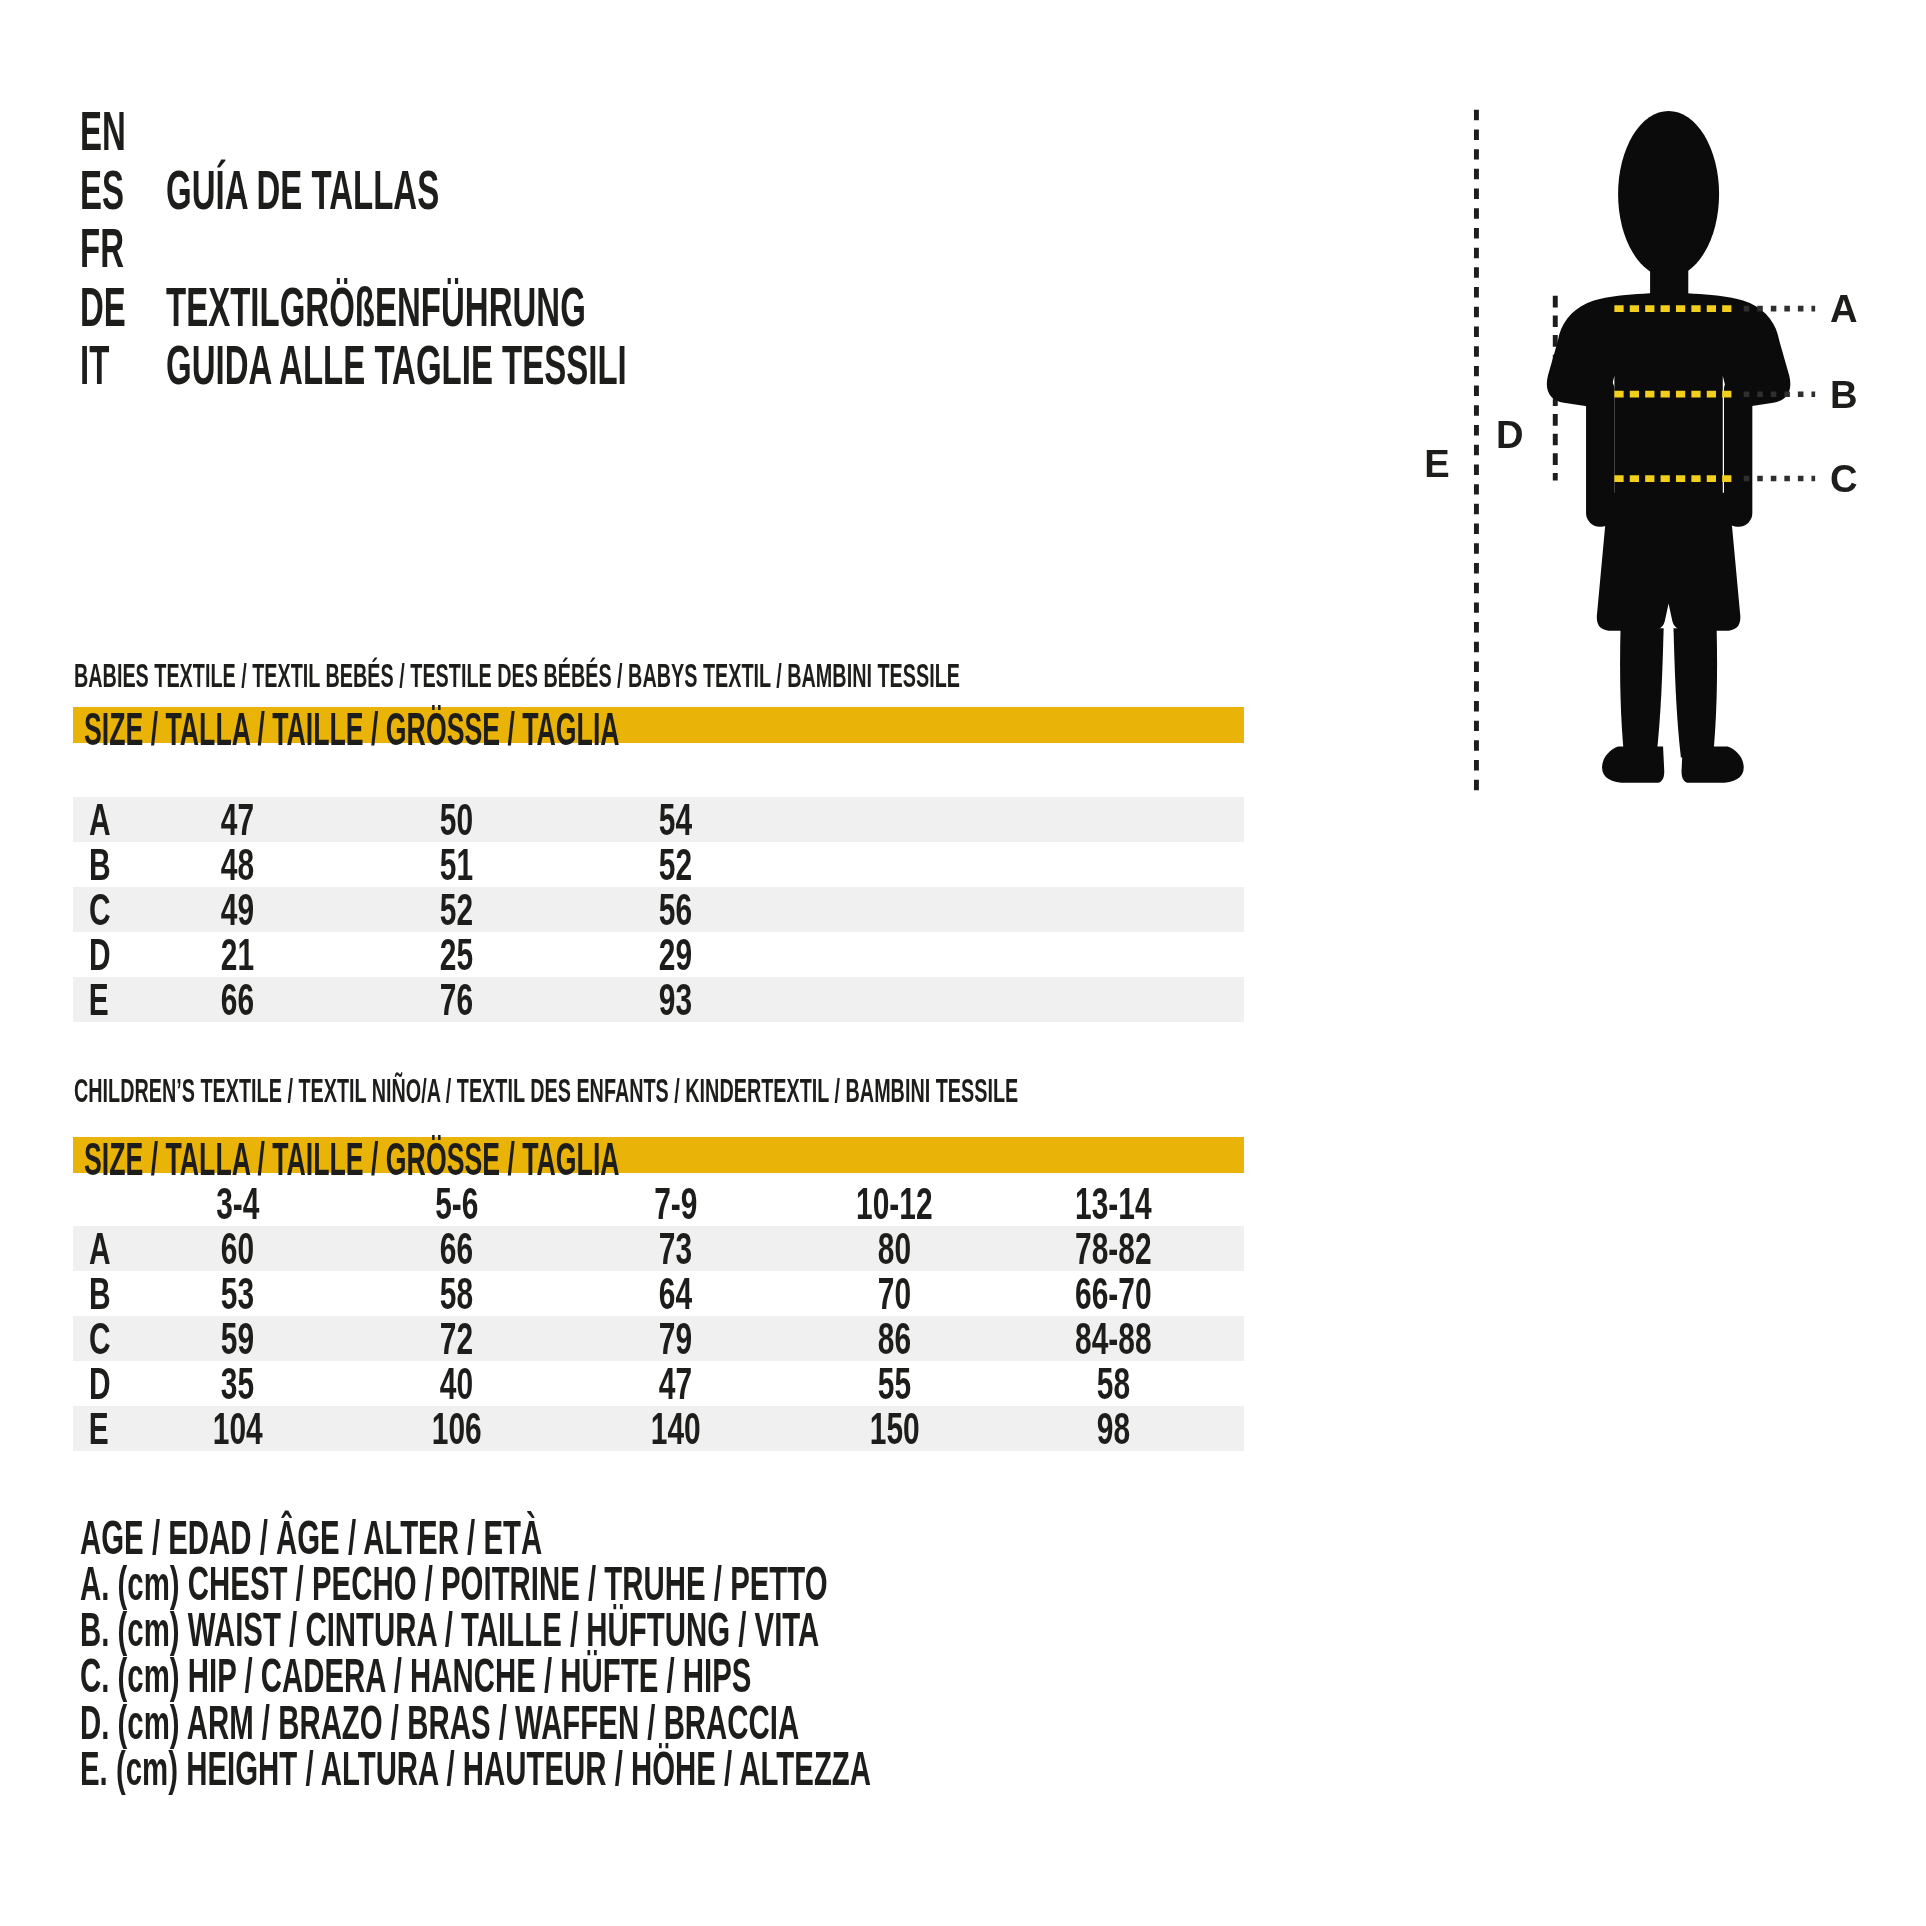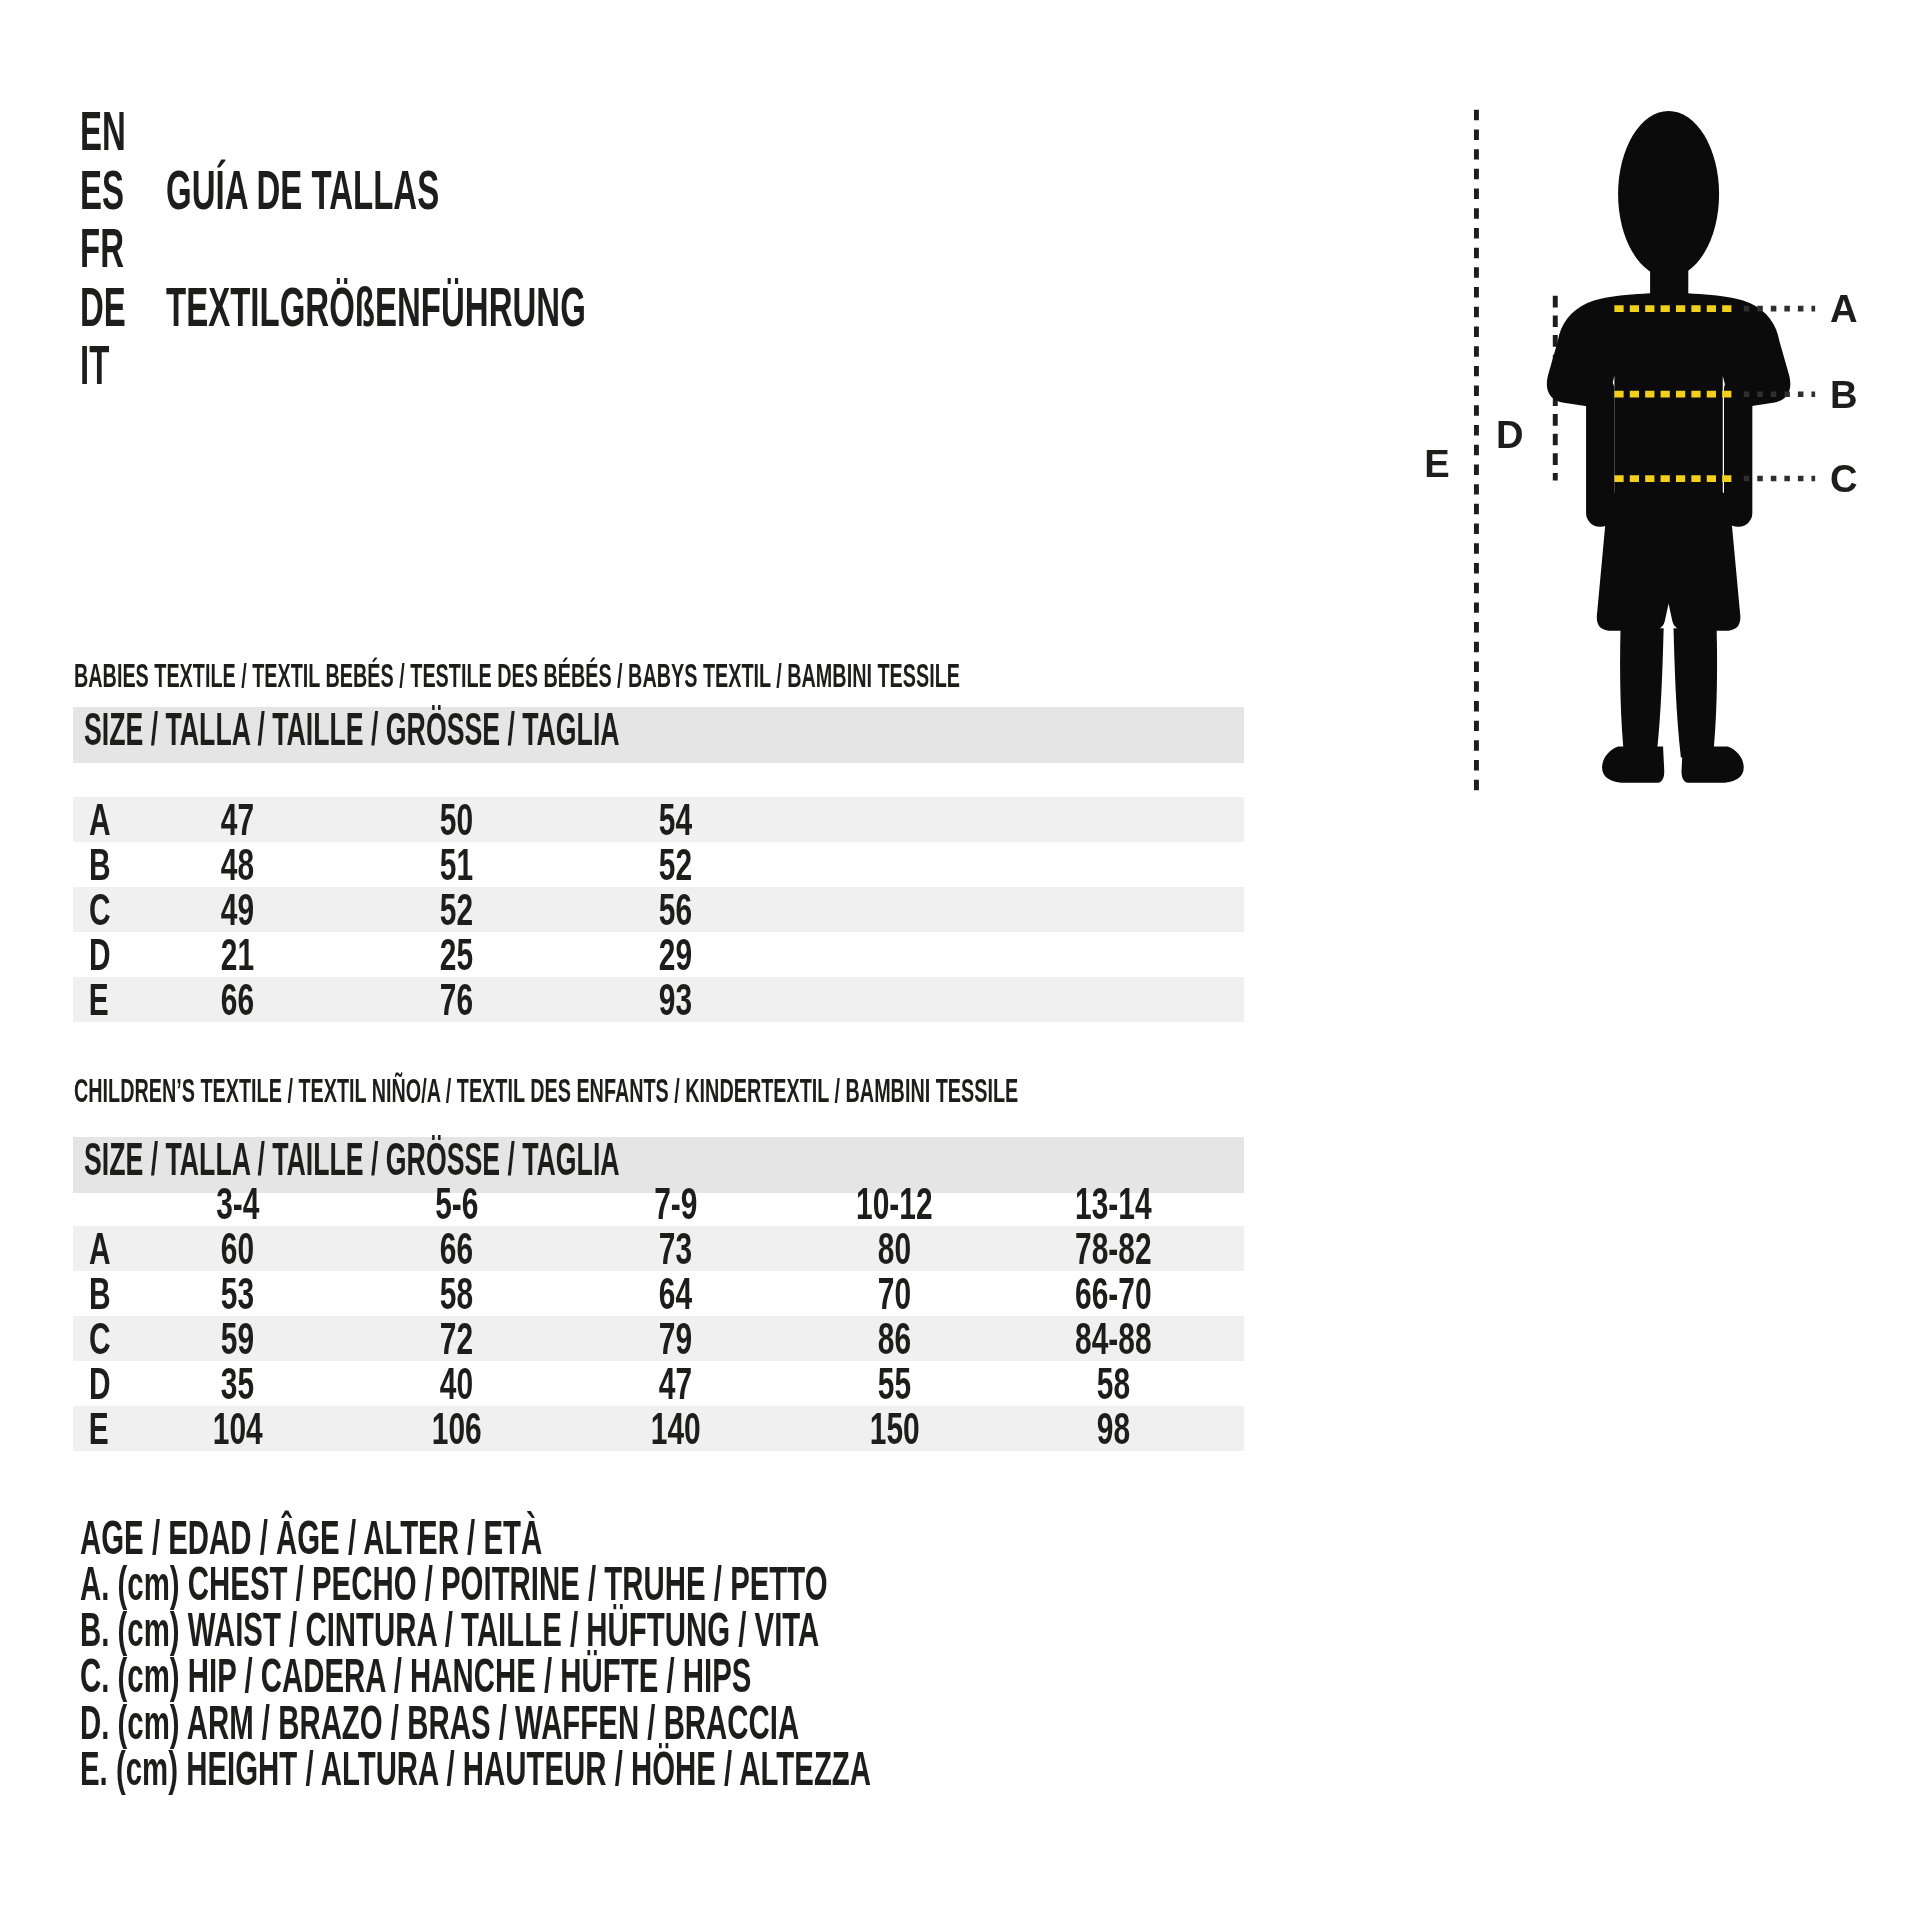--- a/index.html
+++ b/index.html
@@ -12,21 +12,21 @@
   
   .lang-row{position:absolute;left:0;width:1356px;height:59px;line-height:59px;font-size:55px;}
   .lang-code{position:absolute;left:80px;top:0;}
   .lang-title{position:absolute;left:166px;top:0;}
 
   
   .section-heading{position:absolute;left:74px;width:1479px;height:54px;line-height:54px;font-size:33px;}
 
   
   .size-table{position:absolute;left:73px;width:1171px;}
-  .bar{position:absolute;left:0;width:1171px;height:56px;line-height:44px;background:#e5e5e5;font-size:46px;}
+  .bar{position:absolute;left:0;width:1171px;height:36px;line-height:44px;background:#eab308;font-size:46px;}
   .bar .cx{margin-left:11px;transform:scaleX(0.58);}
   .trow{position:absolute;left:0;width:1171px;height:45px;line-height:45px;display:flex;font-size:44px;}
   .trow.stripe{background:#f0f0f0;}
   .lblcol{width:55px;padding-left:11px;box-sizing:border-box;text-align:left;}
   .vcol{width:219px;text-align:center;}
 
   
   .legend-line{position:absolute;left:80px;width:1232px;height:43px;line-height:43px;font-size:49px;}
 
   
@@ -46,20 +46,21 @@
   </div>
   <div class="lang-row" style="top:219px">
     <span class="lang-code"><span class="cx">FR</span></span>
   </div>
   <div class="lang-row" style="top:278px">
     <span class="lang-code"><span class="cx">DE</span></span>
     <span class="lang-title"><span class="cx">TEXTILGRÖßENFÜHRUNG</span></span>
   </div>
   <div class="lang-row" style="top:336px">
     <span class="lang-code"><span class="cx">IT</span></span>
+    <span class="lang-title"><span class="cx">GUIDA ALLE TAGLIE TESSILI</span></span>
   </div>
 </div>
 
 <div id="figure-wrap">
   <svg width="521" height="715" viewBox="0 0 846 1160" xmlns="http://www.w3.org/2000/svg">
 
     <line x1="116" y1="38" x2="116" y2="1145" stroke="#1d1d1b" stroke-width="8" stroke-dasharray="17 15"></line>
 
     <line x1="244" y1="340" x2="244" y2="640" stroke="#1d1d1b" stroke-width="8" stroke-dasharray="19 13"></line>
 

